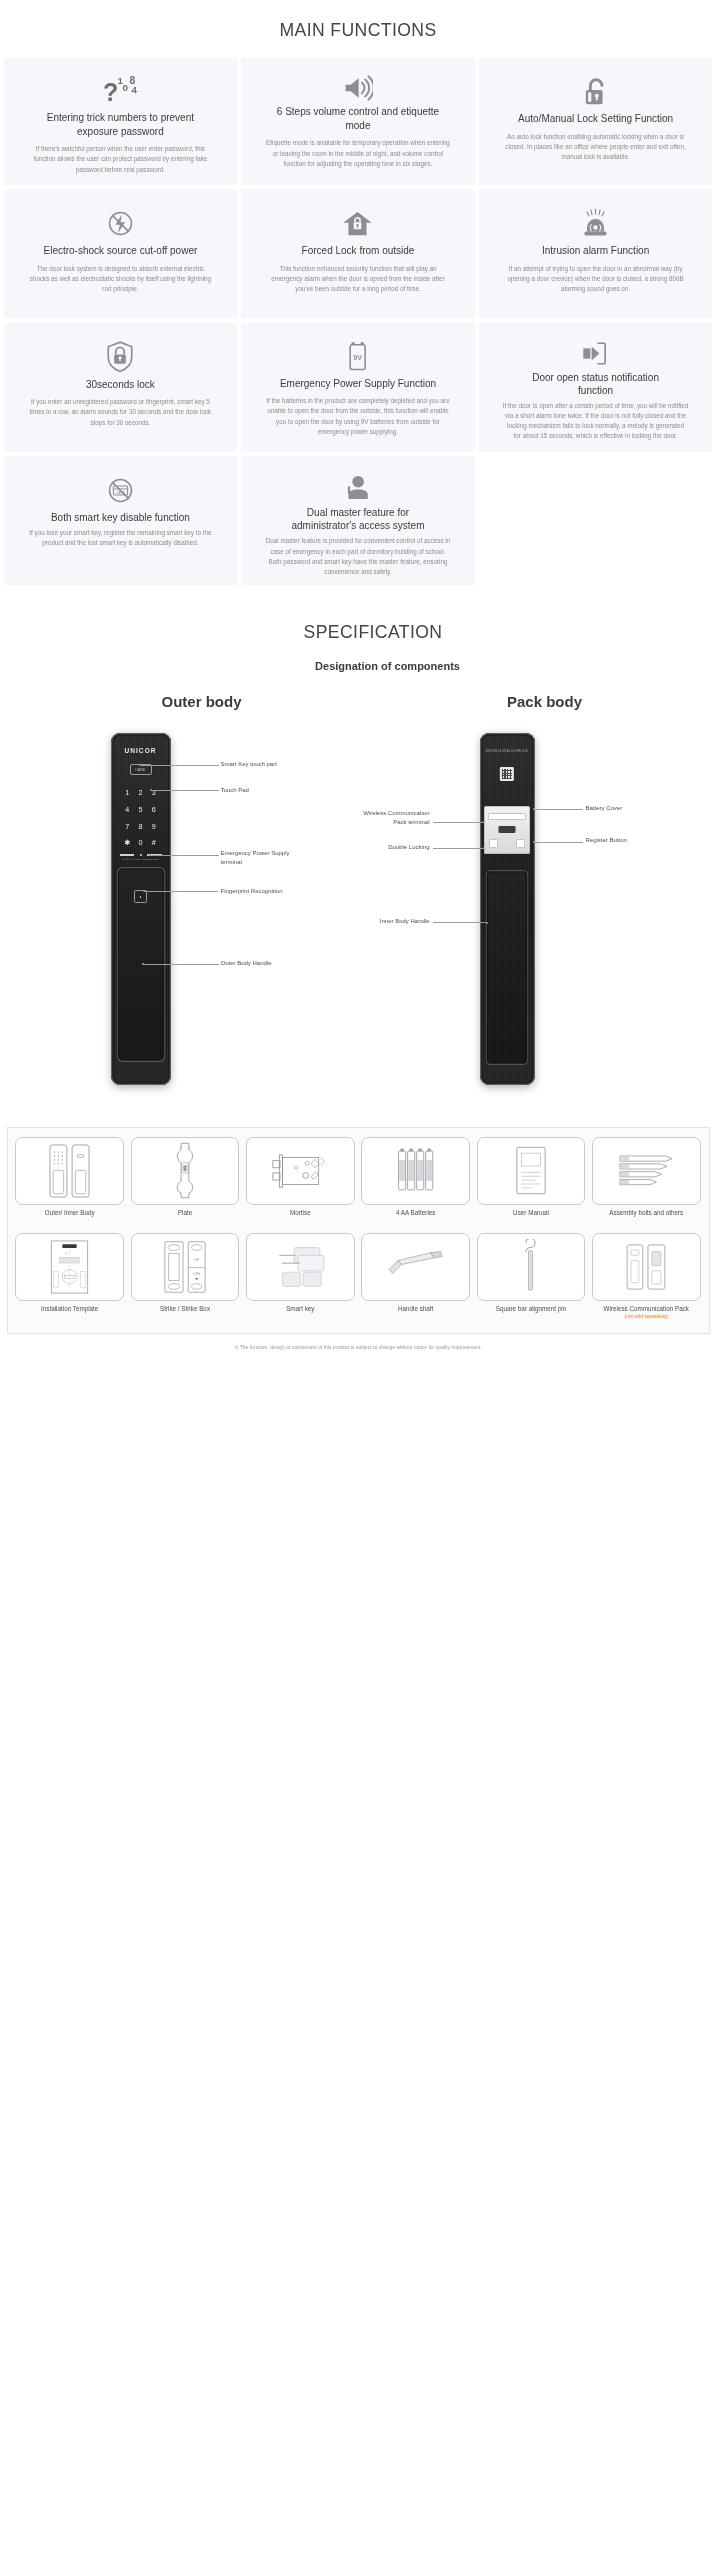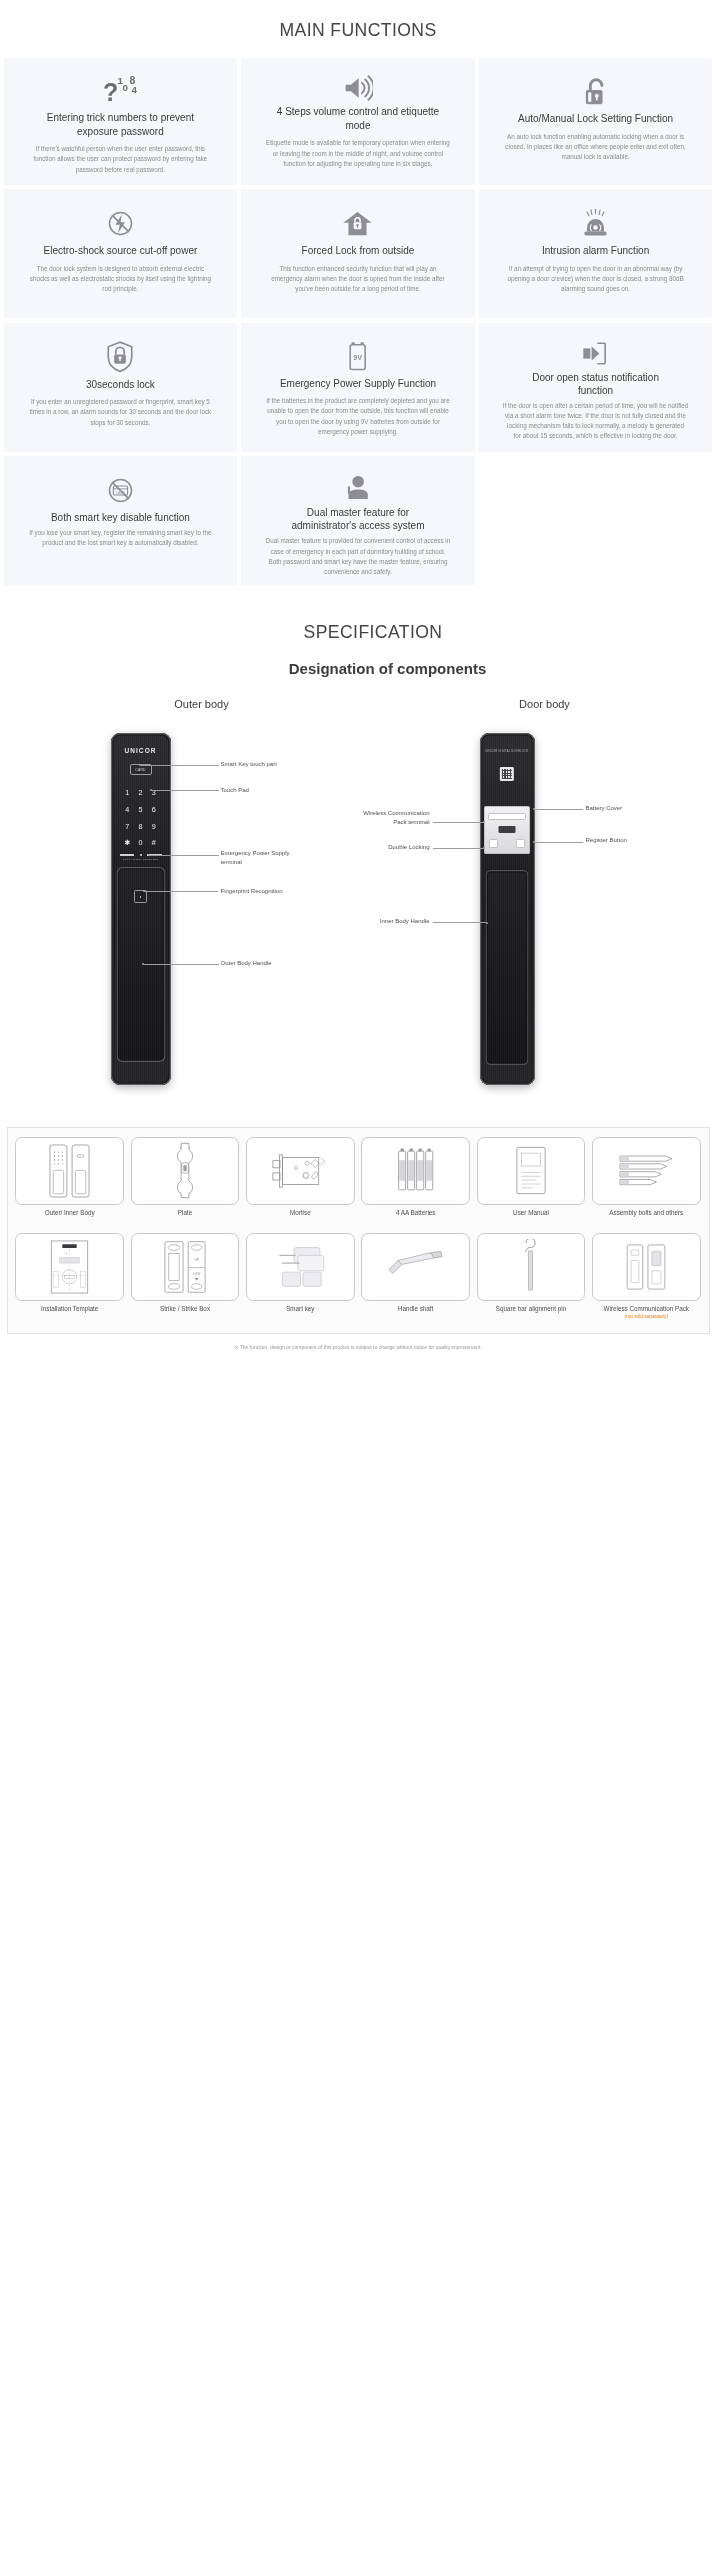--- a/index.html
+++ b/index.html
@@ -18,21 +18,21 @@
     text-align: center;
     font-size: 17.6px;
     font-weight: 400;
     letter-spacing: 0.4px;
     color: #444;
     padding-top: 19.5px;
     padding-bottom: 17px;
   }
   .section-subtitle {
     text-align: center;
-    font-size: 15px;
+    font-size: 11px;
     font-weight: 700;
     color: #3c3c3c;
     padding-bottom: 6.5px;
     padding-left: 29px;
   }
 
   
   .features {
     display: grid;
     grid-template-columns: repeat(3, 1fr);
@@ -91,23 +91,24 @@
 
   
   .spec-wrap { padding-top: 17px; margin-left: 30px; }
   .spec-bodies {
     display: flex;
     justify-content: space-around;
     padding: 14.3px 0 6.5px 0;
   }
   .body-col { width: 306px; display: flex; flex-direction: column; align-items: center; }
   .body-label {
-    font-size: 11px;
+    font-size: 15px;
     color: #3c3c3c;
     margin-bottom: 17px;
+    font-weight: bold;
   }
   .diagram { position: relative; width: 300px; height: 365px; }
 
   
   .lock {
     position: absolute;
     border-radius: 9px;
     background: linear-gradient(180deg,#2b2b2d 0%,#19191b 50%,#242426 100%);
     box-shadow: 0 2.6px 9px rgba(0,0,0,0.28), inset 0 0 0 1.3px #5c5c60, inset 0 0 0 2.6px #141416;
     overflow: hidden;
@@ -278,21 +279,21 @@
 
   <div class="feature-card fc-row1">
     <div class="feature-icon">
       <svg width="30" height="26" viewBox="0 0 46 40">
         <path d="M4 15 h8 L24 5 v30 L12 25 H4 z" fill="#8e8e92"></path>
         <path d="M29 12 a10 10 0 0 1 0 16" stroke="#8e8e92" stroke-width="3" fill="none" stroke-linecap="round"></path>
         <path d="M34 7 a17 17 0 0 1 0 26" stroke="#8e8e92" stroke-width="3" fill="none" stroke-linecap="round"></path>
         <path d="M39 2 a24 24 0 0 1 0 36" stroke="#8e8e92" stroke-width="3" fill="none" stroke-linecap="round"></path>
       </svg>
     </div>
-    <div class="feature-title">4 Steps volume control and etiquette mode</div>
+    <div class="feature-title">6 Steps volume control and etiquette mode</div>
     <div class="feature-desc">Etiquette mode is available for temporary operation when entering or leaving the room in the middle of night, and volume control function for adjusting the operating tone in six stages.</div>
   </div>
 
   <div class="feature-card fc-row1">
     <div class="feature-icon">
       <svg width="27" height="30" viewBox="0 0 42 46">
         <path d="M13 20 V13 a9 9 0 0 1 18 0" stroke="#8e8e92" stroke-width="4.5" fill="none" stroke-linecap="round"></path>
         <rect x="6" y="20" width="26" height="22" rx="3" fill="#8e8e92"></rect>
         <rect x="9.5" y="23.5" width="5" height="15" rx="2" fill="#f5f7fa"></rect>
         <circle cx="23" cy="29" r="3.1" fill="#f5f7fa"></circle>
@@ -475,21 +476,21 @@
 
         <div class="callout right" style="left:169px; top:33px;  width:98px;">Smart Key touch part</div>
         <div class="callout right" style="left:169px; top:59px;  width:98px;">Touch Pad</div>
         <div class="callout right" style="left:169px; top:122px; width:91px;">Emergency Power Supply terminal</div>
         <div class="callout right" style="left:169px; top:160px; width:91px;">Fingerprint Recognition</div>
         <div class="callout right" style="left:169px; top:232px; width:91px;">Outer Body Handle</div>
       </div>
     </div>
 
     <div class="body-col">
-      <div class="body-label">Door body</div>
+      <div class="body-label">Pack body</div>
       <div class="diagram">
 
         <div class="lock inner-lock">
           <div class="inner-top-label">UNICOR DIGITAL DOORLOCK</div>
           <div class="qr-box"></div>
           <div class="inner-panel">
             <div class="ip-slot"></div>
             <div class="ip-btn"></div>
             <div class="ip-row">
               <span></span>

